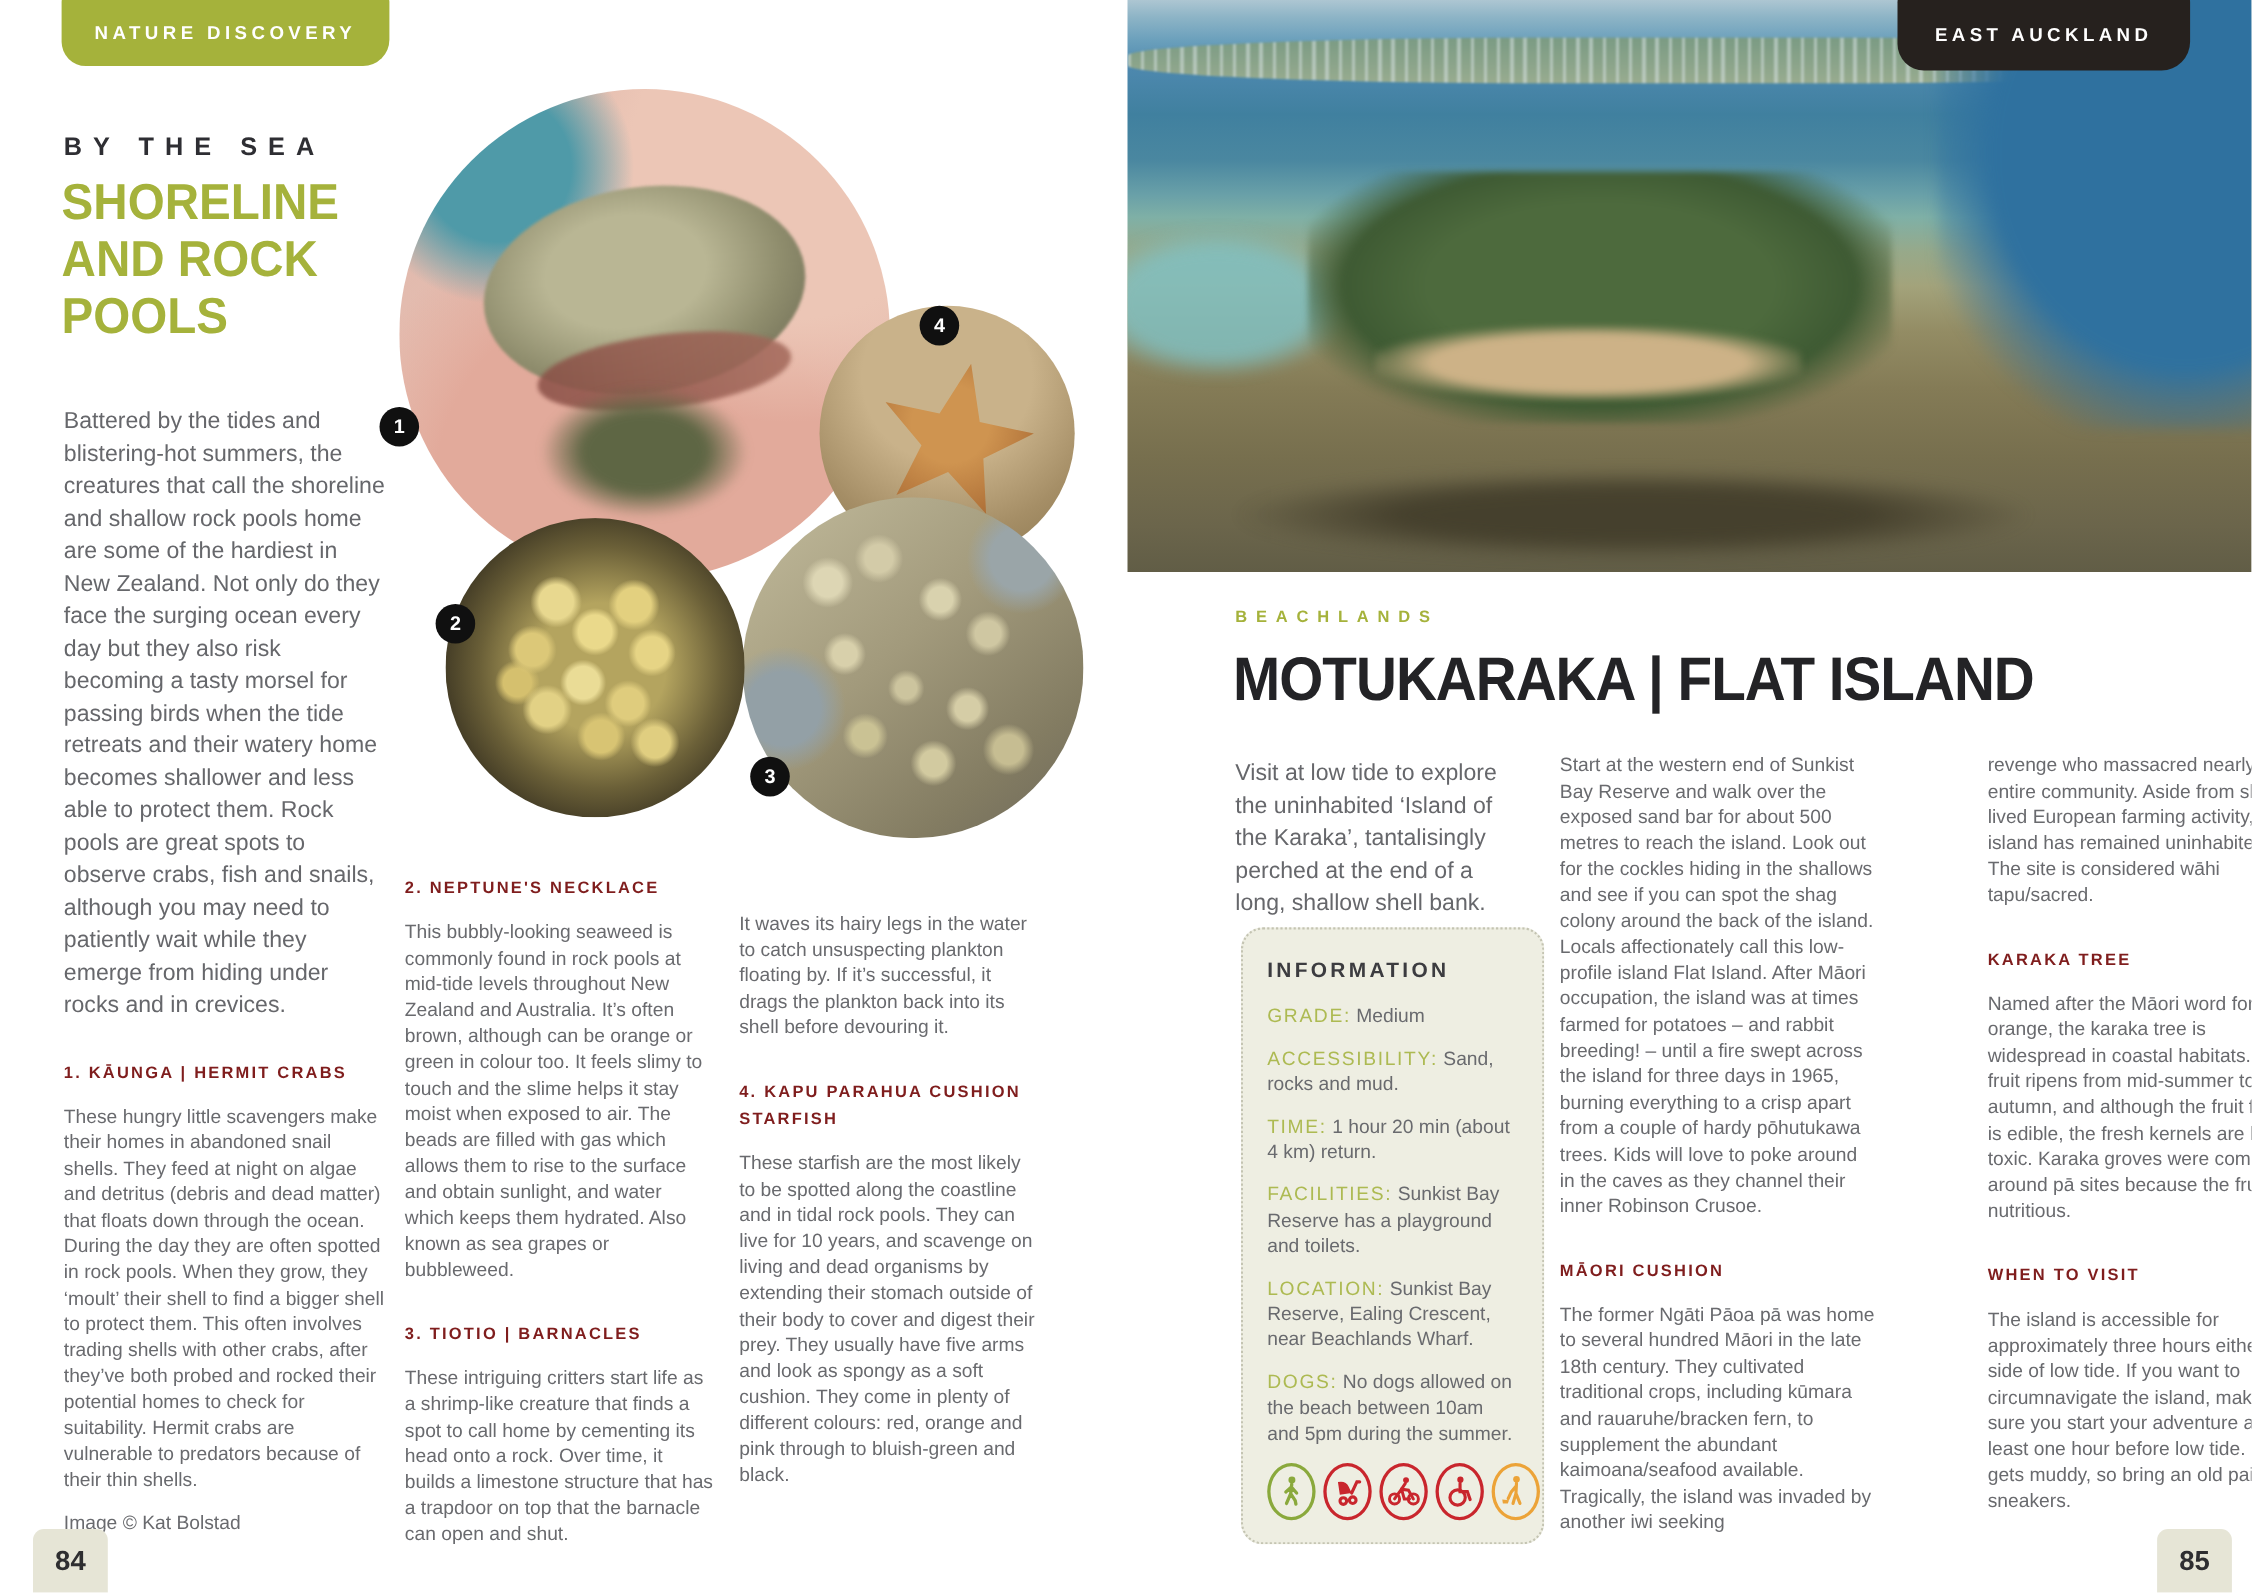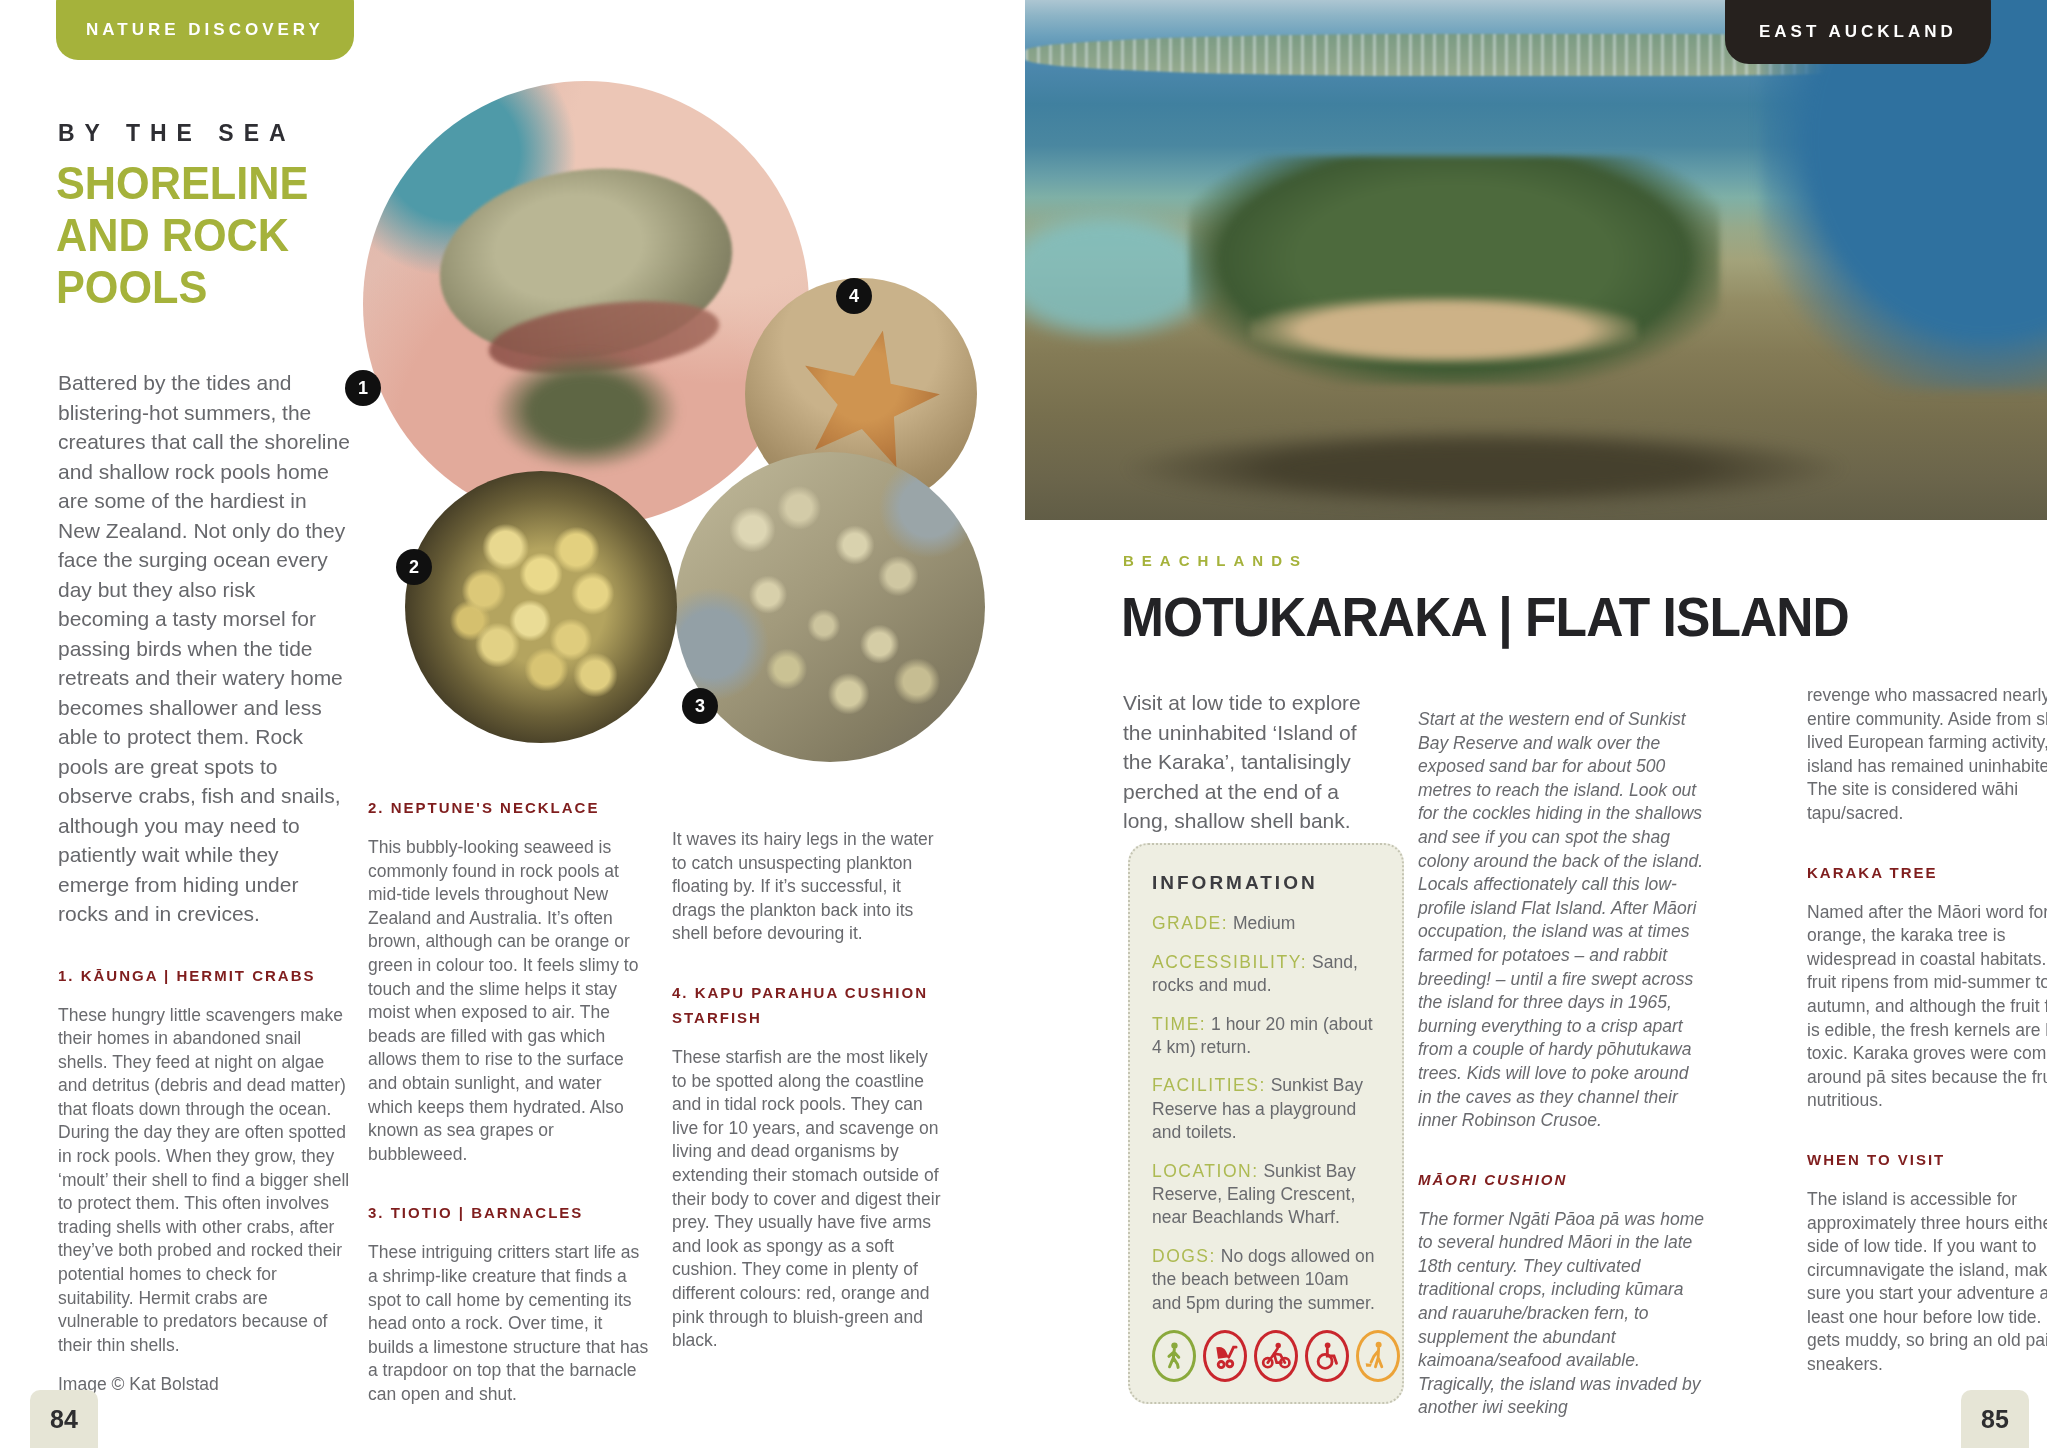--- a/index.html
+++ b/index.html
@@ -129,21 +129,21 @@
   .kicker-r{
     position:absolute;left:1123px;top:552px;color:#a5b23b;
     font-size:15px;font-weight:bold;letter-spacing:8px;
   }
   .bigtitle-r{
     position:absolute;left:1121px;top:584px;color:#232326;white-space:nowrap;
     font-size:56px;font-weight:800;letter-spacing:-1px;
     transform:scaleX(.92);transform-origin:left top;
   }
   .rcol1{left:1123px;top:672px;width:264px;}
-  .rcol2{left:1418px;top:692px;width:286px;font-style:italic;}
+  .rcol2{left:1418px;top:668px;width:286px;}
   .rcol3{left:1807px;top:668px;width:286px;}
   
   .info-box{
     position:absolute;left:1128px;top:843px;width:228px;padding:26px 22px 20px 22px;
     background:#eeeee2;border:2px dotted #c4c4b2;border-radius:20px;
     font-size:17.5px;line-height:23.4px;color:#696a6e;
   }
   .info-title{color:#3c3c40;font-weight:bold;font-size:19px;letter-spacing:3px;margin:0 0 18px 0;}
   .info-item{margin:0 0 15px 0;}
   .info-label{color:#adba52;letter-spacing:1.5px;}

